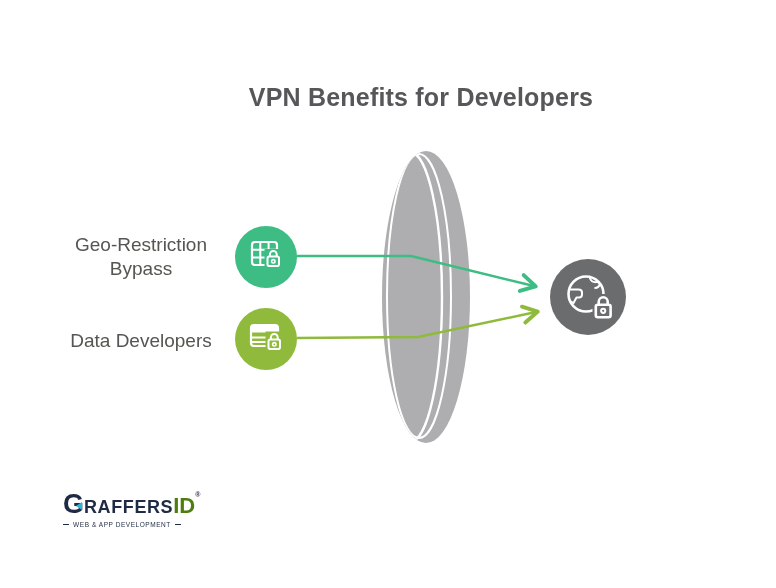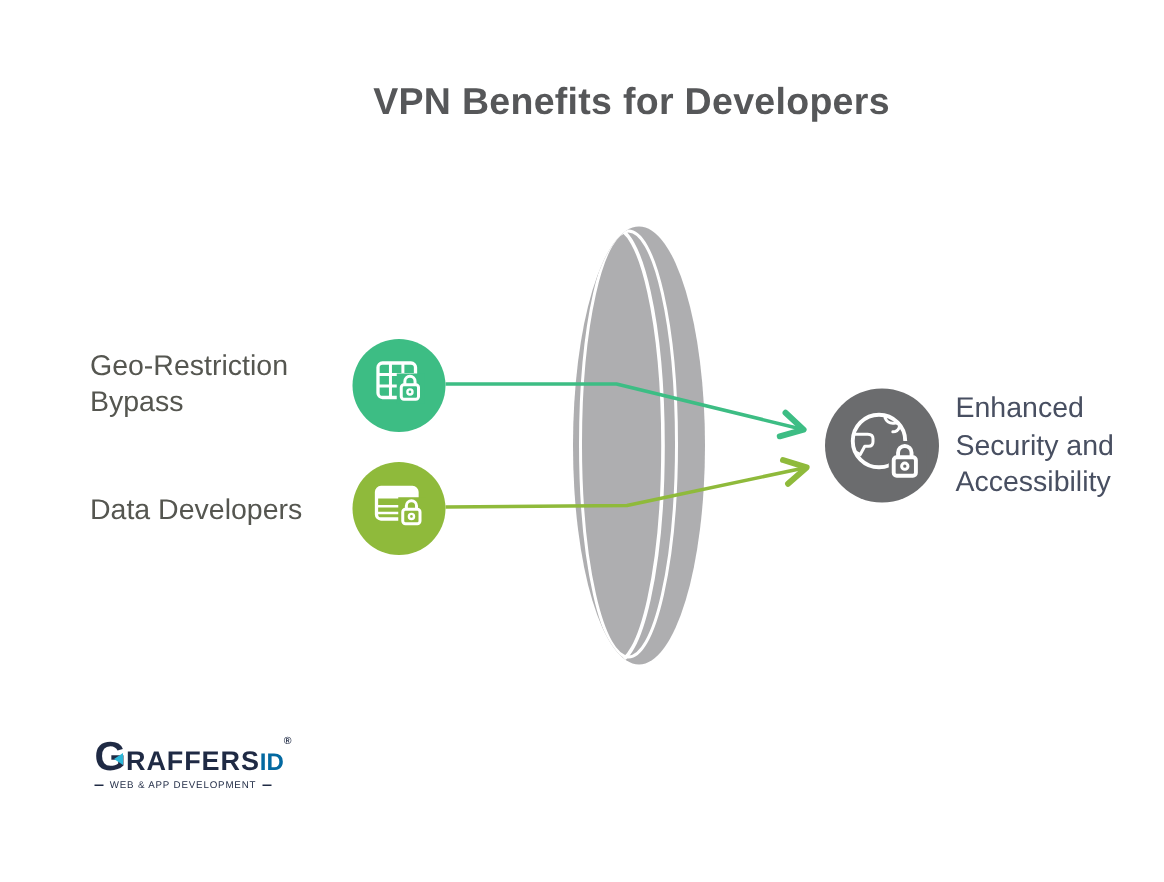--- a/index.html
+++ b/index.html
@@ -7,39 +7,39 @@
   body { font-family: "Liberation Sans", sans-serif; }
   .canvas {
     position: relative;
     width: 776px;
     height: 588px;
     background: #ffffff;
     overflow: hidden;
   }
   .title {
     position: absolute;
-    top: 54px;
+    top: 83px;
     left: 421px;
     transform: translateX(-50%);
     white-space: nowrap;
     font-size: 25px;
     font-weight: 700;
     color: #565759;
     letter-spacing: 0.2px;
   }
   .diagram-svg {
     position: absolute;
     left: 0; top: 0;
     width: 776px; height: 588px;
   }
   .benefit-label {
     position: absolute;
     left: 60px;
     width: 162px;
-    text-align: left;
+    text-align: center;
     font-size: 19px;
     line-height: 24px;
     color: #555650;
   }
   .benefit-label.b1 { top: 233px; }
   .benefit-label.b2 { top: 329px; }
   .icon-circle {
     position: absolute;
     border-radius: 50%;
   }
@@ -83,23 +83,23 @@
     border-top: 4px solid transparent;
     border-bottom: 4px solid transparent;
     border-right: 6px solid #2cb7d9;
   }
   .logo-raffers {
     font-size: 18px;
     font-weight: 700;
     letter-spacing: 0.6px;
   }
   .logo-id {
-    font-size: 16px;
-    font-weight: 700;
-    color: #0369a1;
+    font-size: 22px;
+    font-weight: 700;
+    color: #4d7c0f;
   }
   .logo-reg {
     font-size: 7px;
     align-self: flex-start;
     margin-top: -1px;
     font-weight: 700;
   }
   .logo-tagline {
     margin-top: 2px;
     display: flex;
@@ -174,21 +174,20 @@
     <svg viewBox="0 0 76 76" width="76" height="76">
       <circle cx="36" cy="35" r="17.5" fill="none" stroke="#ffffff" stroke-width="2.6"></circle>
       <path d="M20,30.5 L28.5,30.5 Q32,30.5 32,33.5 L32,35.5 Q32,38.5 29,38.5 L26.5,38.5 L23.5,44 L20.8,42.5" fill="none" stroke="#ffffff" stroke-width="2" stroke-linejoin="round" stroke-linecap="round"></path>
       <path d="M40,19.5 q1.6,4 6,3.6 q4.6,-0.4 3.4,3 q-0.9,2.6 -4.2,2.8" fill="none" stroke="#ffffff" stroke-width="2" stroke-linecap="round"></path>
       <rect x="42.5" y="35" width="25" height="26" fill="#6b6c6e"></rect>
       <path d="M48.7,45.8 v-3 a4.5,4.5 0 0 1 9,0 v3" fill="none" stroke="#ffffff" stroke-width="2.6"></path>
       <rect x="45.8" y="45.8" width="14.8" height="12.4" rx="2" fill="none" stroke="#ffffff" stroke-width="2.6"></rect>
       <circle cx="53.2" cy="51.8" r="2.1" fill="none" stroke="#ffffff" stroke-width="2"></circle>
     </svg>
   </div>
-  <div class="outcome-label">Enhanced Security and Accessibility</div>
 
   <div class="logo">
     <div class="logo-brand">
       <span class="logo-g"><span>G</span><span class="logo-g-accent"></span></span>
         <span class="logo-raffers">RAFFERS</span>
         <span class="logo-id">ID</span>
         <span class="logo-reg">®</span>
     </div>
     <div class="logo-tagline">
       <span class="logo-dash"></span>

